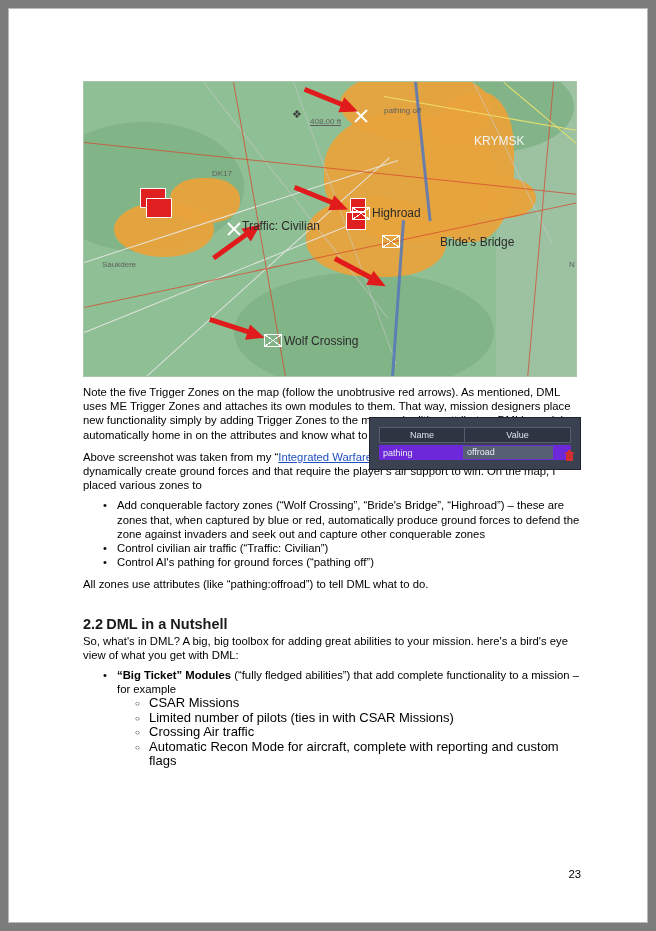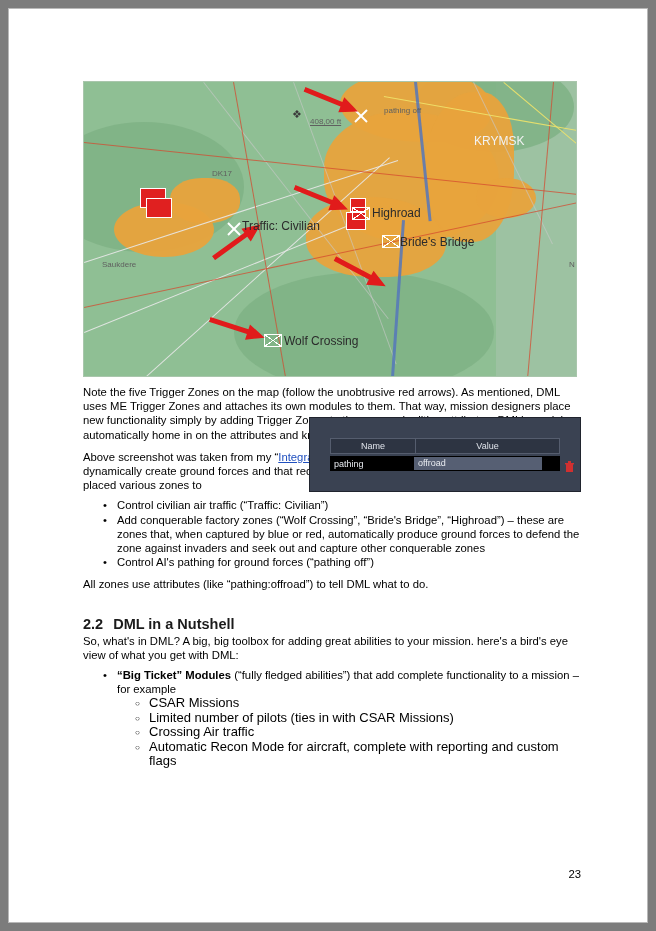--- a/index.html
+++ b/index.html
@@ -180,50 +180,50 @@
     top: 0;
     font-size: 8px;
     line-height: 16px;
   }
   h2.section {
     font-size: 14.5px;
     font-weight: bold;
     color: #1b1b1b;
     margin: 24px 0 2px 0;
   }
-  h2.section .num { margin-right: 10px; }
+  h2.section .num { margin-right: 3px; }
 
   
   .attr-panel {
     position: absolute;
     right: 66px;
-    width: 272px;
+    width: 212px;
     background: #3a4252;
     border: 1px solid #20242e;
     box-sizing: border-box;
-    padding: 20px;
+    padding: 9px;
   }
   .attr-head {
     display: flex;
     background: #2d3442;
     border: 1px solid #555d6e;
     box-sizing: border-box;
   }
   .attr-head div {
     color: #dfe3ea;
     font-size: 9px;
     text-align: center;
     padding: 2px 0;
   }
   .attr-head .c1 { width: 84px; border-right: 1px solid #555d6e; }
   .attr-head .c2 { flex: 1; }
   .attr-row {
     display: flex;
     align-items: center;
-    background: #000000;
+    background: #6d28d9;
     margin-top: 2px;
     height: 15px;
   }
   .attr-row .c1 {
     width: 84px;
     color: #e9ecf1;
     font-size: 9px;
     padding-left: 4px;
     box-sizing: border-box;
   }
@@ -337,21 +337,21 @@
       </div>
 
       <div style="position:absolute; left:208px; top:26px; color:#3b3b3b; font-size:11px;">❖</div>
 
       <div class="map-label dim" style="left:300px; top:24px;">pathing off</div>
       <div class="map-label dim" style="left:226px; top:35px;text-decoration:underline;">408,00 ft</div>
       <div class="map-label light" style="left:390px; top:52px;">KRYMSK</div>
       <div class="map-label dim" style="left:128px; top:87px;">DK17</div>
       <div class="map-label" style="left:158px; top:137px;">Traffic: Civilian</div>
       <div class="map-label" style="left:288px; top:124px;">Highroad</div>
-      <div class="map-label" style="left:316px; top:153px;">Bride's Bridge</div>
+      <div class="map-label" style="left:326px; top:153px;padding-left:30px;">Bride's Bridge</div>
       <div class="map-label dim" style="left:18px; top:178px;">Saukdere</div>
       <div class="map-label" style="left:200px; top:252px;">Wolf Crossing</div>
       <div class="map-label dim" style="left:485px; top:178px;">N</div>
     </div>
 
     <div style="position:relative;">
       <div class="attr-panel" style="top:32px; right:0px;">
         <div class="attr-head">
           <div class="c1">Name</div>
           <div class="c2">Value</div>
@@ -370,22 +370,22 @@
       </div>
 
       <p class="body" style="padding-right:0;">
         <span style="display:block; width:100%;">Note the five Trigger Zones on the map (follow the unobtrusive red arrows). As mentioned, DML uses ME Trigger Zones and attaches its own modules to them. That way, mission designers place new functionality simply by adding Trigger Zones to the map and editing attributes. DML's modules automatically home in on the attributes and know what to do.</span>
       </p>
     </div>
 
     <p class="body"><span>Above screenshot was taken from my “</span><a class="link" href="#">Integrated Warfare: Pushback</a><span>”, a mission that uses DML to dynamically create ground forces and that require the player's air support to win. On the map, I placed various zones to</span></p>
 
     <ul class="bullets">
+      <li>Add conquerable factory zones (“Wolf Crossing”, “Bride's Bridge”, “Highroad”) – these are zones that, when captured by blue or red, automatically produce ground forces to defend the zone against invaders and seek out and capture other conquerable zones</li>
       <li>Control civilian air traffic (“Traffic: Civilian”)</li>
-      <li>Add conquerable factory zones (“Wolf Crossing”, “Bride's Bridge”, “Highroad”) – these are zones that, when captured by blue or red, automatically produce ground forces to defend the zone against invaders and seek out and capture other conquerable zones</li>
       <li>Control AI's pathing for ground forces (“pathing off”)</li>
     </ul>
 
     <p class="body">All zones use attributes (like “pathing:offroad”) to tell DML what to do.</p>
 
     <h2 class="section">
       <span class="num">2.2</span><span>DML in a Nutshell</span>
     </h2>
 
     <p class="body tight" style="margin-top:2px;">So, what's in DML? A big, big toolbox for adding great abilities to your mission. here's a bird's eye view of what you get with DML:</p>

